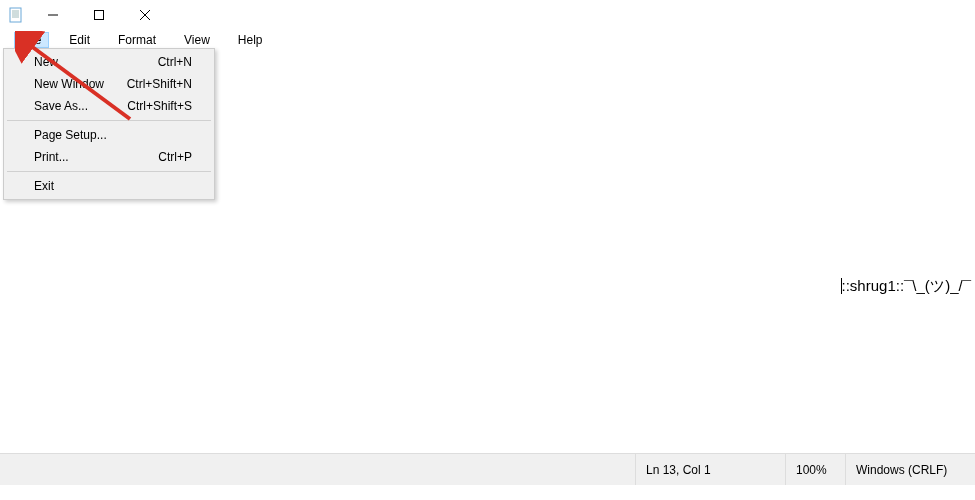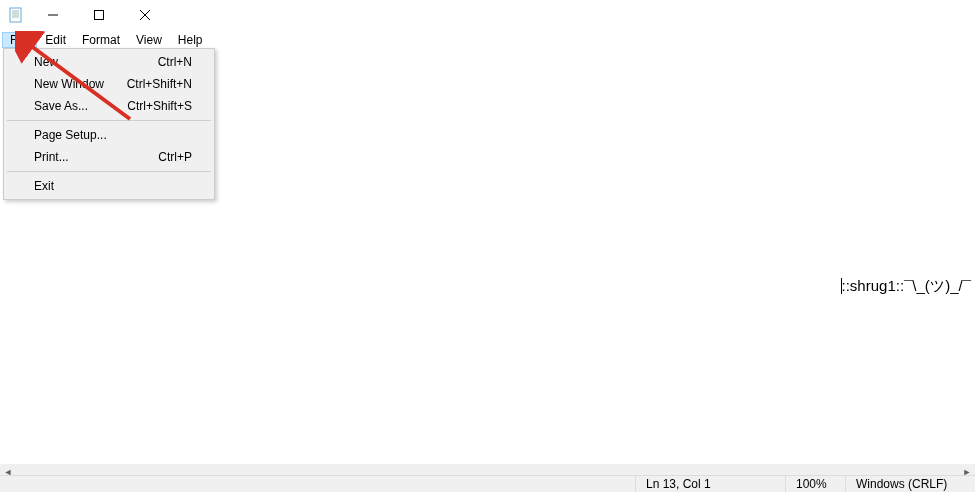--- a/index.html
+++ b/index.html
@@ -5,36 +5,36 @@
     * { margin: 0; padding: 0; box-sizing: border-box; font-family: 'Segoe UI', Tahoma, sans-serif; }
     body { width: 975px; height: 500px; background: #fff; overflow: hidden; position: relative; }
     
     .title-bar { height: 30px; display: flex; align-items: center; padding: 0 0 0 8px; background: #fff; }
     .title-icon { width: 16px; height: 16px; margin-right: 6px; display: flex; align-items: center; justify-content: center; }
     .title-text { font-size: 12px; color: #000; flex: 1; }
     .window-controls { display: flex; height: 100%; }
     .win-btn { width: 46px; height: 30px; display: flex; align-items: center; justify-content: center; cursor: pointer; }
     
     .menu-bar { height: 20px; display: flex; align-items: center; padding: 0 2px; background: #fff; border-bottom: 0; }
-    .menu-item { padding: 1px 8px; font-size: 12px; cursor: pointer; }
+    .menu-item { padding: 1px 8px; font-size: 12px; cursor: pointer; margin-left: 12px; }
     .menu-item.active { background: #cce8ff; border: 1px solid #99d1ff; padding: 0 7px; }
     
     .dropdown { position: absolute; top: 48px; left: 3px; width: 212px; background: #f0f0f0; border: 1px solid #ccc; box-shadow: 2px 2px 4px rgba(0,0,0,0.2); z-index: 100; padding: 2px; }
     .dropdown-item { display: flex; justify-content: space-between; padding: 4px 20px 4px 28px; font-size: 12px; cursor: pointer; }
     .dropdown-item.highlighted { border: 3px solid #d93025; padding: 1px 17px 1px 25px; }
     .dropdown-sep { height: 1px; background: #d0d0d0; margin: 3px 1px; }
     
     .editor { position: absolute; top: 50px; left: 0; right: 0; bottom: 36px; padding: 2px 4px; font-family: Consolas, monospace; font-size: 15px; overflow: auto; }
     .editor-content { white-space: pre; }
     .text-cursor { border-left: 1px solid #000; display: inline-block; height: 16px; vertical-align: text-bottom; }
     
     .scrollbar-h { position: absolute; bottom: 20px; left: 0; right: 0; height: 16px; background: #f0f0f0; display: flex; align-items: center; }
     .scroll-arrow { width: 16px; height: 16px; display: flex; align-items: center; justify-content: center; font-size: 9px; color: #606060; cursor: pointer; }
     
-    .status-bar { position: absolute; bottom: 8px; left: 0; right: 0; height: 17px; background: #f0f0f0; border-top: 1px solid #ddd; display: flex; font-size: 12px; padding-left: 28px; }
+    .status-bar { position: absolute; bottom: 15px; left: 0; right: 0; height: 32px; background: #f0f0f0; border-top: 1px solid #ddd; display: flex; font-size: 12px; padding-left: 28px; }
     .status-cell { border-left: 1px solid #ddd; padding: 2px 10px; display: flex; align-items: center; }
     .status-spacer { flex: 1; }
     
     .arrow-annotation { position: absolute; top: 31px; left: 15px; z-index: 200; pointer-events: none; }
   </style>
 </head>
 <body>
 
 <div class="title-bar">
   <span class="title-icon">

